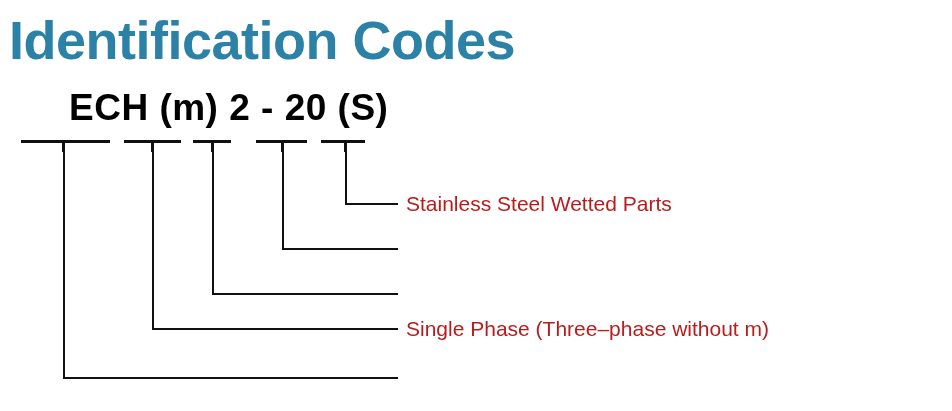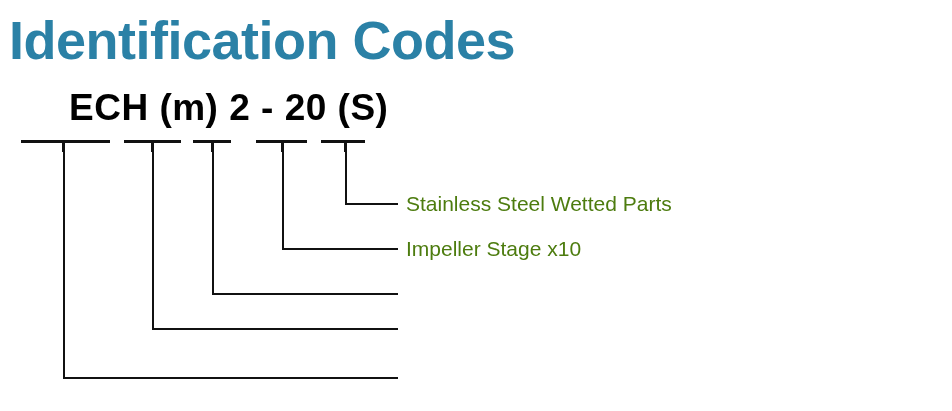--- a/index.html
+++ b/index.html
@@ -57,21 +57,21 @@
     height: 2px;
   }
   .lead-v {
     position: absolute;
     background: #111111;
     width: 2px;
   }
   .label {
     position: absolute;
     font-size: 21px;
-    color: #4d7c0f;
+    color: #b91c1c;
     white-space: nowrap;
     line-height: 1;
     font-family: "Liberation Sans", sans-serif;
   }
   .label sup {
     font-size: 0.62em;
     vertical-align: super;
     line-height: 0;
   }
 </style>
@@ -95,24 +95,24 @@
   <div class="vbar" style="left:211px; top:140px; height:12px;"></div>
   <div class="vbar" style="left:281px; top:140px; height:12px;"></div>
   <div class="vbar" style="left:344px; top:140px; height:12px;"></div>
 
   <div class="lead-v" style="left:345px; top:150px; height:54px;"></div>
   <div class="lead-h" style="left:345px; top:203px; width:53px;"></div>
   <div class="label" style="left:406px; top:193px;">Stainless Steel Wetted Parts</div>
 
   <div class="lead-v" style="left:282px; top:150px; height:99px;"></div>
   <div class="lead-h" style="left:282px; top:248px; width:116px;"></div>
-  <div class="label" style="left:406px; top:238px;">Impeller Stage x10</div>
 
   <div class="lead-v" style="left:212px; top:150px; height:144px;"></div>
   <div class="lead-h" style="left:212px; top:293px; width:186px;"></div>
 
   <div class="lead-v" style="left:152px; top:150px; height:179px;"></div>
   <div class="lead-h" style="left:152px; top:328px; width:246px;"></div>
+  <div class="label" style="left:406px; top:318px;">Single Phase (Three–phase without m)</div>
 
   <div class="lead-v" style="left:63px; top:150px; height:228px;"></div>
   <div class="lead-h" style="left:63px; top:377px; width:335px;"></div>
 
 </div>
 
 </body></html>

